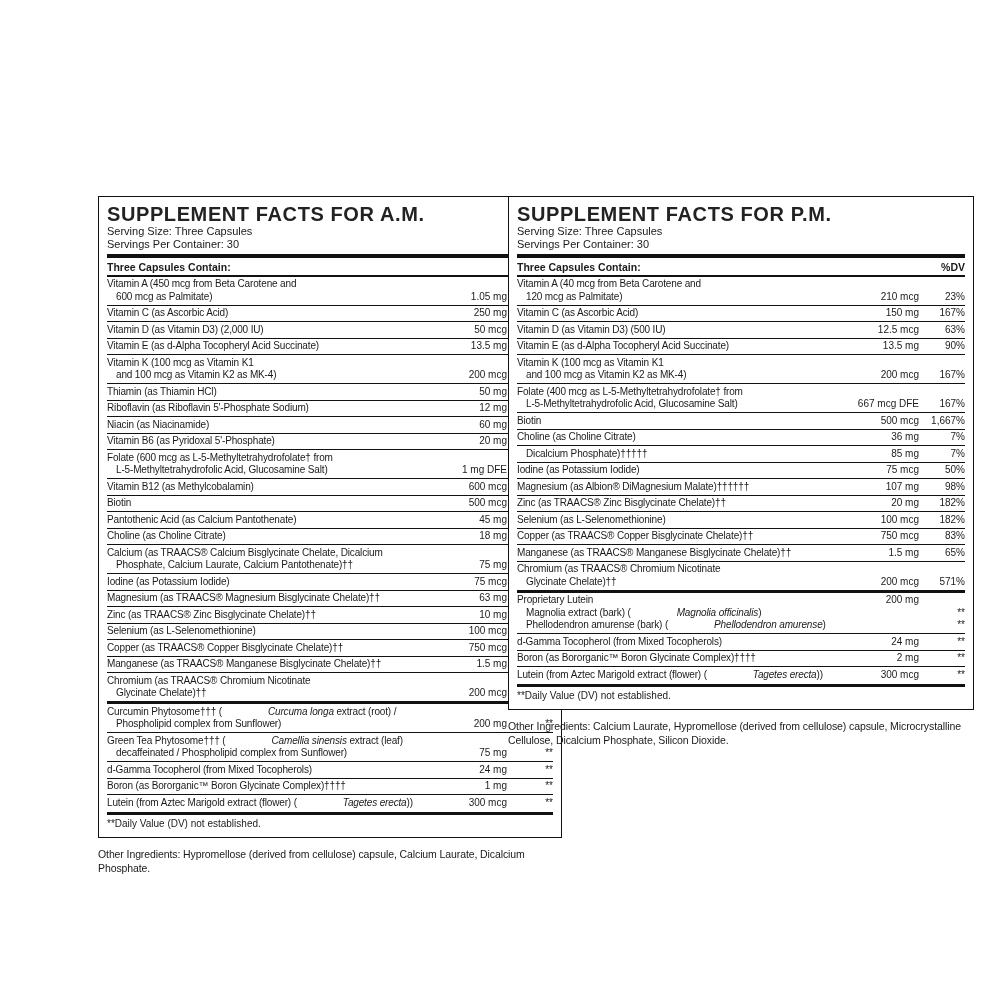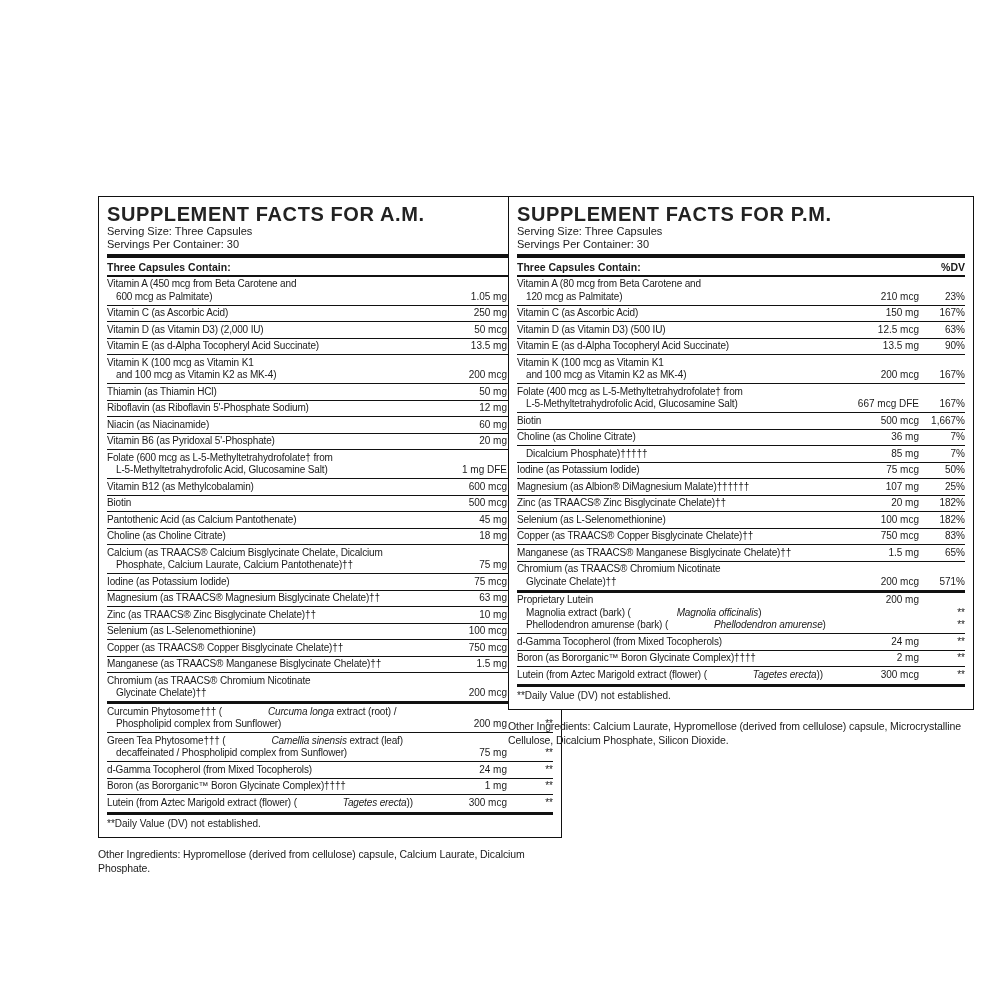--- a/index.html
+++ b/index.html
@@ -298,21 +298,21 @@
     <div class="serving">Serving Size: Three Capsules</div>
     <div class="serving">Servings Per Container: 30</div>
     <div class="thickbar"></div>
     <div class="contain-row">
       <div class="hleft">Three Capsules Contain:</div>
       <div class="hright">%DV</div>
     </div>
     <div class="rows">
         <div class="row">
           <div class="line">
-            <div class="label"><span>Vitamin A (80 mcg from Beta Carotene and</span></div>
+            <div class="label"><span>Vitamin A (40 mcg from Beta Carotene and</span></div>
             <div class="amount"></div>
             <div class="dv"></div>
           </div>
           <div class="line">
             <div class="label indent"><span>120 mcg as Palmitate)</span></div>
             <div class="amount">210 mcg</div>
             <div class="dv">23%</div>
           </div>
         </div>
         <div class="row">
@@ -385,21 +385,21 @@
           <div class="line">
             <div class="label"><span>Iodine (as Potassium Iodide)</span></div>
             <div class="amount">75 mcg</div>
             <div class="dv">50%</div>
           </div>
         </div>
         <div class="row">
           <div class="line">
             <div class="label"><span>Magnesium (as Albion® DiMagnesium Malate)††††††</span></div>
             <div class="amount">107 mg</div>
-            <div class="dv">25%</div>
+            <div class="dv">98%</div>
           </div>
         </div>
         <div class="row">
           <div class="line">
             <div class="label"><span>Zinc (as TRAACS® Zinc Bisglycinate Chelate)††</span></div>
             <div class="amount">20 mg</div>
             <div class="dv">182%</div>
           </div>
         </div>
         <div class="row">

